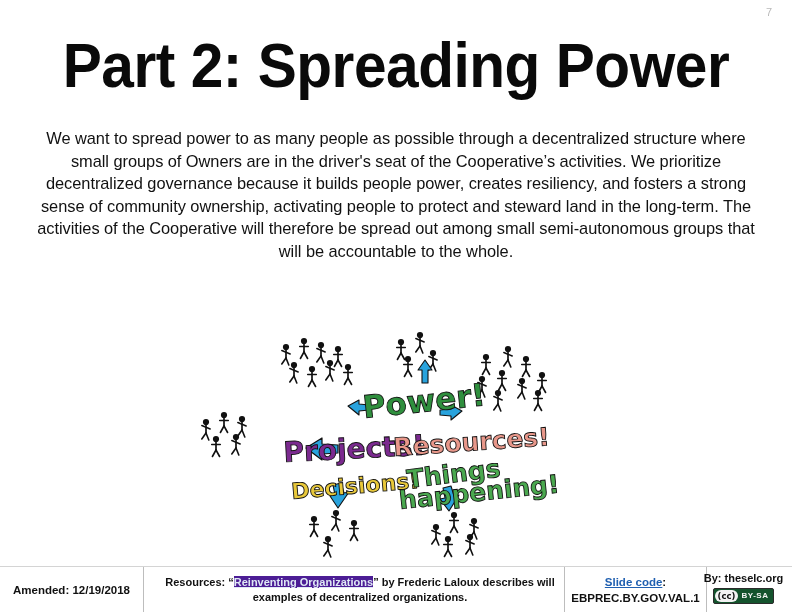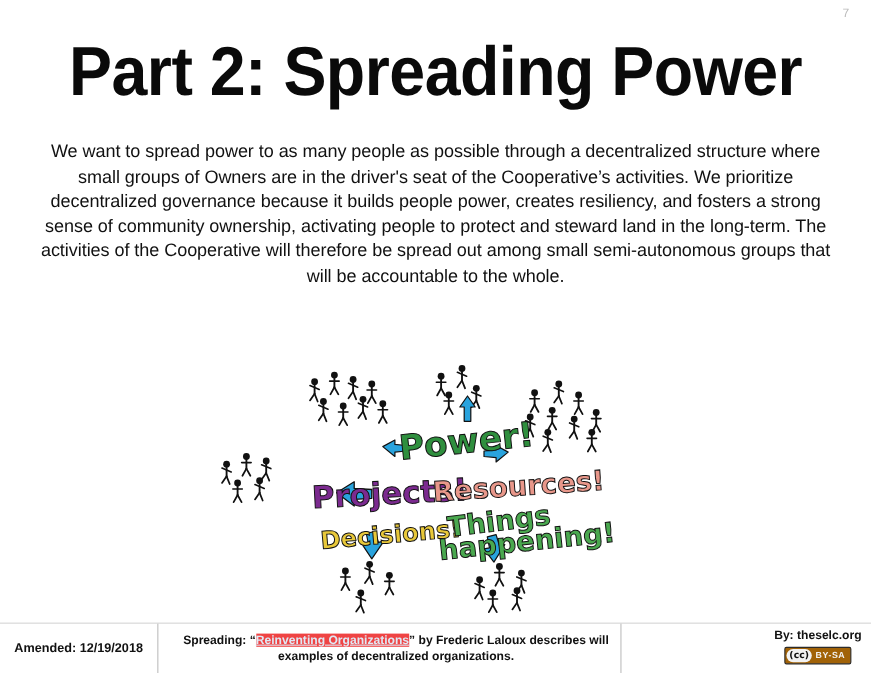--- a/index.html
+++ b/index.html
@@ -127,29 +127,29 @@
     padding-top: 5px;
   }
 
   .link {
     color: #1f5fb0;
     text-decoration: underline;
   }
   .link-highlighted {
     color: #1f5fb0;
     text-decoration: underline;
-    background: #ef4444;
+    background: #4c1d95;
     color: #dfe9f5;
   }
 
   .cc-badge {
     margin-top: 4px;
     display: inline-flex;
     align-items: center;
-    background: #a16207;
+    background: #14532d;
     border: 1px solid #2b2b2b;
     border-radius: 2px;
     height: 14px;
     padding: 0 1px;
   }
   .cc-mark {
     display: inline-flex;
     align-items: center;
     justify-content: center;
     background: #f2f2f2;
@@ -291,24 +291,30 @@
 </div>
 
 <div class="footer">
 
   <div class="footer-cell cell-amended">
     <span>Amended: 12/19/2018</span>
   </div>
 
   <div class="footer-cell cell-resources">
     <div>
-      <span>Spreading: “</span><a href="#" class="link-highlighted">Reinventing Organizations</a><span>” by Frederic Laloux describes will examples of decentralized organizations.</span>
+      <span>Resources: “</span><a href="#" class="link-highlighted">Reinventing Organizations</a><span>” by Frederic Laloux describes will examples of decentralized organizations.</span>
     </div>
   </div>
 
+  <div class="footer-cell cell-slidecode">
+    <div>
+      <a href="#" class="link">Slide code</a><span>:</span>
+    </div>
+    <div>EBPREC.BY.GOV.VAL.1</div>
+  </div>
 
   <div class="footer-cell cell-by">
     <div>By: theselc.org</div>
     <div class="cc-badge">
       <span class="cc-mark">(cc)</span>
       <span class="cc-text">BY-SA</span>
     </div>
   </div>
 
 </div>

